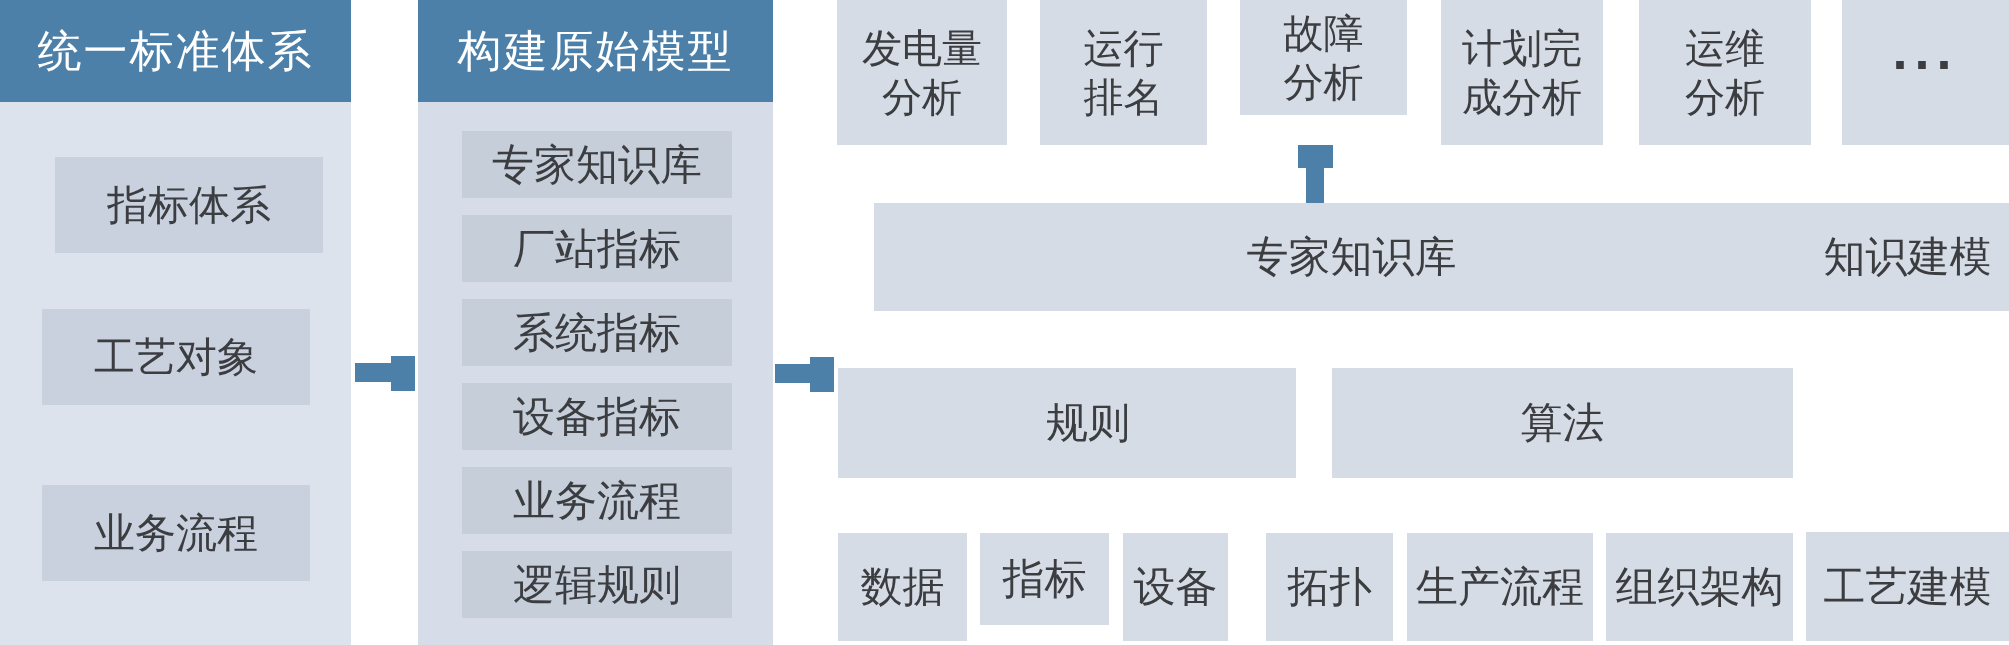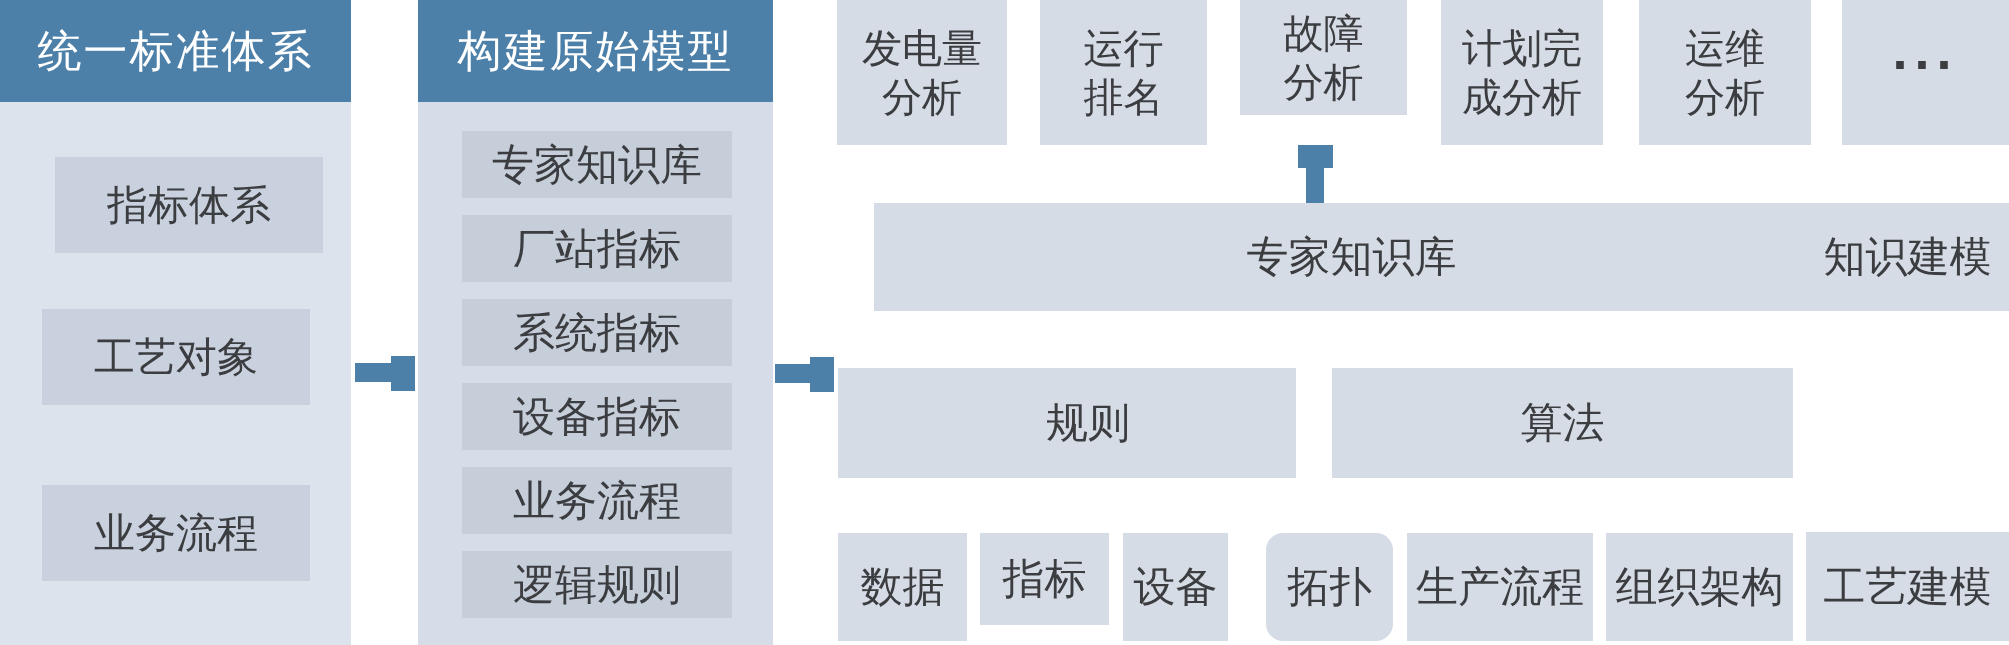--- a/index.html
+++ b/index.html
@@ -86,18 +86,18 @@
 
   <div class="box rbox" style="left:838px;top:203px;width:955px;height:108px;margin-left:36px;">专家知识库</div>
   <div class="box rbox" style="left:1806px;top:203px;width:203px;height:108px;">知识建模</div>
 
   <div class="box rbox" style="left:838px;top:368px;width:458px;height:110px;padding-left:42px;">规则</div>
   <div class="box rbox" style="left:1332px;top:368px;width:461px;height:110px;">算法</div>
 
   <div class="box rbox" style="left:838px;top:533px;width:129px;height:108px;">数据</div>
   <div class="box rbox" style="left:980px;top:533px;width:129px;height:92px;">指标</div>
   <div class="box rbox" style="left:1123px;top:533px;width:105px;height:108px;">设备</div>
-  <div class="box rbox" style="left:1266px;top:533px;width:127px;height:108px;border-radius:17px;">拓扑</div>
+  <div class="box rbox" style="left:1266px;top:533px;width:127px;height:108px;">拓扑</div>
   <div class="box rbox" style="left:1407px;top:533px;width:186px;height:108px;">生产流程</div>
   <div class="box rbox" style="left:1606px;top:533px;width:187px;height:108px;">组织架构</div>
   <div class="box rbox" style="left:1806px;top:532px;width:203px;height:109px;">工艺建模</div>
 
 </div>
 
 </body></html>

